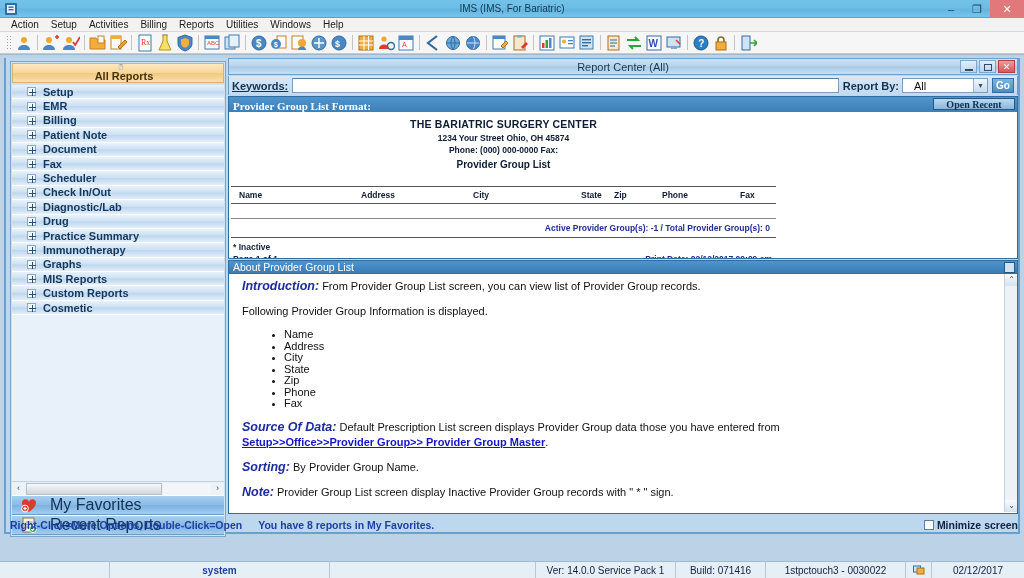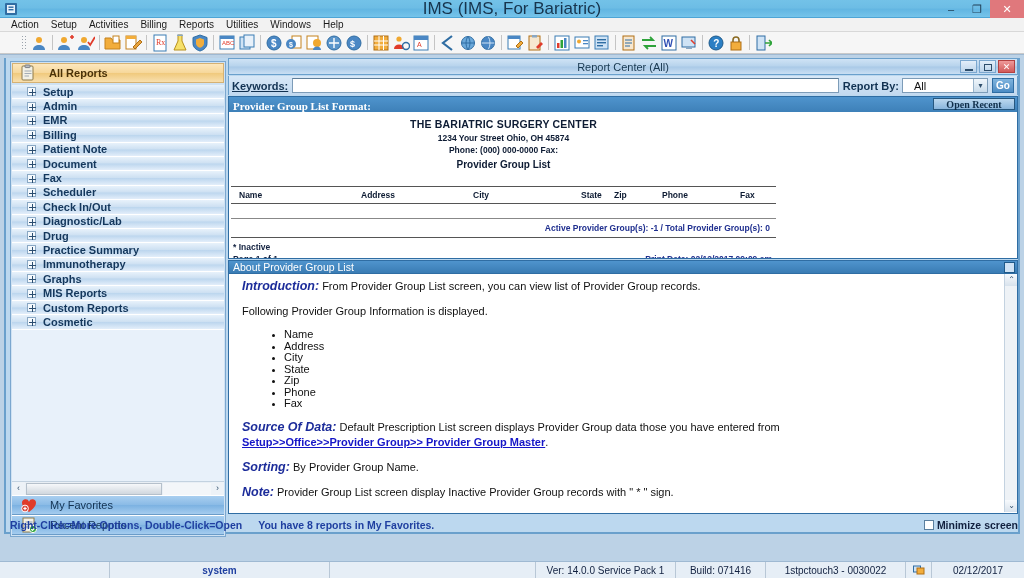--- a/index.html
+++ b/index.html
@@ -18,21 +18,21 @@
     position: absolute; left:0; top:0; width:1024px; height:18px;
     background: linear-gradient(to bottom,#73c2e8 0%,#6dbde5 45%,#63b6e2 55%,#76c4ea 100%);
     border-bottom: 1px solid #4ea5d6;
   }
   .titlebar .appicon {
     position:absolute; left:4px; top:2px; width:14px; height:14px;
   }
   .titlebar .title {
     position:absolute; left:0; top:0; width:1024px; height:18px;
     line-height:18px; text-align:center;
-    color:#16344d; font-size:17px;
+    color:#16344d; font-size:10px;
   }
   .wbtns { position:absolute; right:0; top:0; height:18px; display:flex; }
   .wbtn {
     width:26px; height:18px; line-height:18px; text-align:center;
     color:#1f3c52; font-size:11px;
   }
   .wbtn.close { background:#e0787c; color:#fff; width:34px; }
 
   
   .menubar {
@@ -42,21 +42,21 @@
   }
   .menubar .mi {
     padding: 0 6px; font-size:10px; color:#1b1b1b; line-height:13px;
     white-space:nowrap; cursor:default;
   }
 
   
   .toolbar {
     position:absolute; left:0; top:32px; width:1024px; height:22px;
     background:#f6f6f6; border-bottom:1px solid #c9c9c9;
-    display:flex; align-items:center; padding-left:20px;
+    display:flex; align-items:center; padding-left:5px;
   }
   .grip { width:5px; height:16px; margin:0 3px 0 1px;
     background-image: radial-gradient(#9aa2ab 40%, transparent 41%);
     background-size:3px 3px; }
   .tbi { width:18px; height:18px; margin:0 1px; position:relative; border-radius:2px; }
   .tbi svg { display:block; }
   .tsep { width:1px; height:15px; background:#c4c4c4; margin:0 3px; }
 
   
   .mdi {
@@ -76,21 +76,21 @@
   
   .leftpanel {
     position:absolute; left:4px; top:3px; width:216px; height:476px;
     background:#cfe2f3;
     border:1px solid #7ba7cf;
   }
   .allreports {
     position:absolute; left:1px; top:1px; width:212px; height:20px;
     background: linear-gradient(to bottom,#fde7bd 0%,#f6d79a 50%,#f0c97c 51%,#f8dfae 100%);
     border:1px solid #d5b173;
-    display:flex; align-items:center;
+    display:flex; align-items:center;flex-direction:column;
   }
   .allreports .clip { width:18px; height:18px; margin-left:6px; }
   .allreports .lbl { margin-left:12px; font-weight:bold; font-size:11px; color:#4a3208; }
 
   .tree {
     position:absolute; left:1px; top:23px; width:212px; height:427px;
     background:#e8f1fa; overflow:hidden;
   }
   .trow {
     height:14.4px; display:flex; align-items:center;
@@ -119,21 +119,21 @@
 
   .favbtn {
     position:absolute; left:1px; width:212px; height:20px;
     background: linear-gradient(to bottom,#a9cff0 0%,#8bbbe6 48%,#7cb2e2 52%,#a5ccef 100%);
     border-top:1px solid #ffffff; border-bottom:1px solid #6b9cc8;
     display:flex; align-items:center;
   }
   .favbtn.f1 { bottom:21px; }
   .favbtn.f2 { bottom:1px; }
   .favbtn .ic { width:18px; height:18px; margin-left:8px; }
-  .favbtn .lbl { margin-left:12px; font-size:11px; color:#123252; }
+  .favbtn .lbl { margin-left:12px; font-size:16px; color:#123252; }
 
   
   .rightpanel { position:absolute; left:222px; top:0px; width:790px; height:479px; }
 
   .rptitle {
     position:absolute; left:0; top:0; width:790px; height:17px;
     background: linear-gradient(to bottom,#cfe3f5 0%,#b7d3ec 48%,#a9c9e7 52%,#c9dff3 100%);
     border:1px solid #6aa0cc;
     display:flex; align-items:center; justify-content:center;
   }
@@ -550,24 +550,20 @@
             <rect x="6" y="1" width="5" height="2.6" rx="0.6" fill="#b9bcc2" stroke="#7b7e85"></rect>
             <path d="M5.5 7h7M5.5 9.5h7M5.5 12h4.5" stroke="#9aa4b0" stroke-width="0.9"></path>
           </svg>
           <div class="lbl">All Reports</div>
         </div>
 
         <div class="tree">
           <div class="trow">
               <span class="plus"></span>
               <span class="tl">Setup</span>
-            </div>
-          <div class="trow">
-              <span class="plus"></span>
-              <span class="tl">Admin</span>
             </div>
           <div class="trow">
               <span class="plus"></span>
               <span class="tl">EMR</span>
             </div>
           <div class="trow">
               <span class="plus"></span>
               <span class="tl">Billing</span>
             </div>
           <div class="trow">

